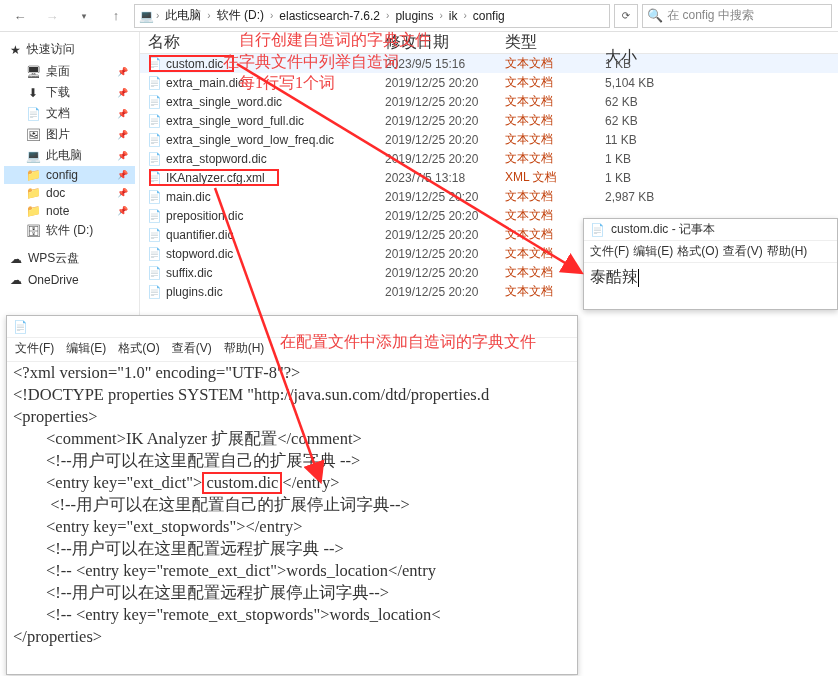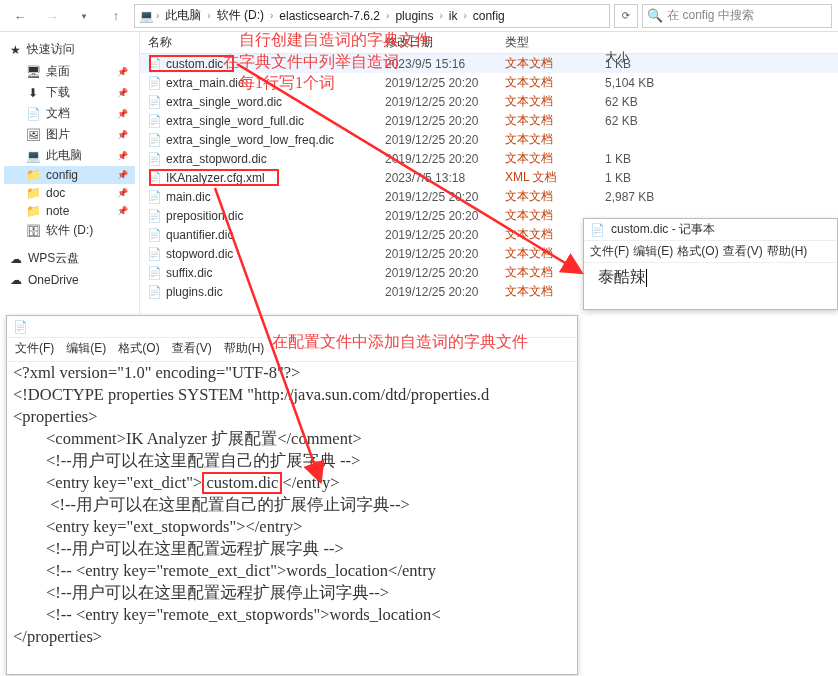--- a/index.html
+++ b/index.html
@@ -19,21 +19,21 @@
 
     .exp-body { display: flex; height: calc(100% - 32px); }
     .navpane { width: 140px; border-right: 1px solid #e8e8e8; padding: 6px 4px; }
     .np-group { font-size:12px; color:#333; display:flex; align-items:center; padding:3px 6px; gap:6px; }
     .np-item { display:flex; align-items:center; gap:6px; padding:2px 6px 2px 22px; color:#333; }
     .np-item .ico{ width:14px; text-align:center;}
     .pin { margin-left:auto; color:#777; font-size:9px;}
     .sel { background:#cce8ff; }
 
     .filelist { flex:1; }
-    .colhead { display:flex; color:#333; font-size:12px; border-bottom:1px solid #e8e8e8; height:22px; align-items:center; }
+    .colhead { display:flex; color:#333; font-size:16px; border-bottom:1px solid #e8e8e8; height:22px; align-items:center; }
     .c-name{ width:245px; padding-left:8px;}
     .c-mod{ width:120px;}
     .c-type{ width:100px;}
     .c-size{ flex:1;margin-top:29px;}
     .rows { }
     .frow { display:flex; align-items:center; height:19px; font-size:12px;}
     .frow .nm{ width:245px; padding-left:8px; display:flex; align-items:center; gap:4px;}
     .frow .md{ width:120px; color:#555;}
     .frow .tp{ width:100px; color:#c2410c;}
     .frow .sz{ flex:1; color:#555; padding-right:40px; text-align:left;}
@@ -45,21 +45,21 @@
     .np-title { height:22px; display:flex; align-items:center; gap:6px; padding:0 6px; font-size:12px; color:#333; background:#fff; border-bottom:1px solid #eee;}
     .np-menu { display:flex; gap:12px; padding:2px 8px 4px 8px; font-size:12px; color:#333; border-bottom:1px solid #eee;}
     .np-content { padding:0 6px 4px 6px; font-family:"Times New Roman", serif; font-size:16.5px; line-height:22px; height:calc(100% - 46px); overflow:hidden; white-space:pre; }
     .np-content .l { display:block; }
     .boxinline { border:2px solid #ff2a2a; padding:0 2px; display:inline-block; line-height:18px;}
 
     
     .notepad2 { position:absolute; right:0; top:218px; width:255px; height:92px; background:#fff; border:1px solid #bbb; box-shadow:0 2px 6px rgba(0,0,0,0.2);}
     .np2-menu { display:flex; gap:4px; padding:2px 6px; font-size:12px; border-bottom:1px solid #eee;}
     .np2-menu span{ white-space:nowrap;}
-    .np2-content { padding:4px 14px; font-size:16px; font-family:"Microsoft YaHei"; position:relative;}
+    .np2-content { padding:4px 6px; font-size:16px; font-family:"Microsoft YaHei"; position:relative;}
     .caret { display:inline-block; width:1px; height:18px; background:#000; vertical-align:middle;}
 
     
     svg.layer { position:absolute; left:0; top:0; width:838px; height:676px; pointer-events:none; }
     .anno-red { position:absolute; color:#ef4444; font-size:16px; font-family:"Microsoft YaHei"; font-weight:500; pointer-events:none;}
   </style>
 </head>
 <body>
 
 <div class="wrap">
@@ -197,20 +197,21 @@
               <div class="tp">文本文档</div>
               <div class="sz">62 KB</div>
             </div>
             <div class="frow">
               <div class="nm">
                 <span class="fileico">📄</span>
                 <span>extra_single_word_low_freq.dic</span>
               </div>
               <div class="md">2019/12/25 20:20</div>
               <div class="tp">文本文档</div>
+              <div class="sz">11 KB</div>
             </div>
             <div class="frow">
               <div class="nm">
                 <span class="fileico">📄</span>
                 <span>extra_stopword.dic</span>
               </div>
               <div class="md">2019/12/25 20:20</div>
               <div class="tp">文本文档</div>
               <div class="sz">1 KB</div>
             </div>
@@ -312,21 +313,21 @@
       <span>泰酷辣</span><span class="caret"></span>
     </div>
   </div>
 
   <div class="box1" style="top:55px; left:149px; width:85px; height:17px;"></div>
   <div class="box1" style="top:169px; left:149px; width:130px; height:17px;"></div>
 
   <div class="anno-red" style="top:30px; left:239px;">自行创建自造词的字典文件</div>
   <div class="anno-red" style="top:52px; left:223px;">在字典文件中列举自造词</div>
   <div class="anno-red" style="top:73px; left:239px;">每1行写1个词</div>
-  <div class="anno-red" style="top:332px; left:272px;">在配置文件中添加自造词的字典文件</div>
+  <div class="anno-red" style="top:332px; left:280px;">在配置文件中添加自造词的字典文件</div>
 
   <svg class="layer">
     <defs>
       <marker id="ah" viewBox="0 0 10 10" refX="8" refY="5" markerWidth="9" markerHeight="9" orient="auto">
         <path d="M0,0 L10,5 L0,10 Z" fill="#ff2a2a"></path>
       </marker>
     </defs>
     <line x1="237" y1="64" x2="580" y2="272" stroke="#ff2a2a" stroke-width="2.5" marker-end="url(#ah)"></line>
     <line x1="215" y1="188" x2="320" y2="480" stroke="#ff2a2a" stroke-width="2.5" marker-end="url(#ah)"></line>
   </svg>

